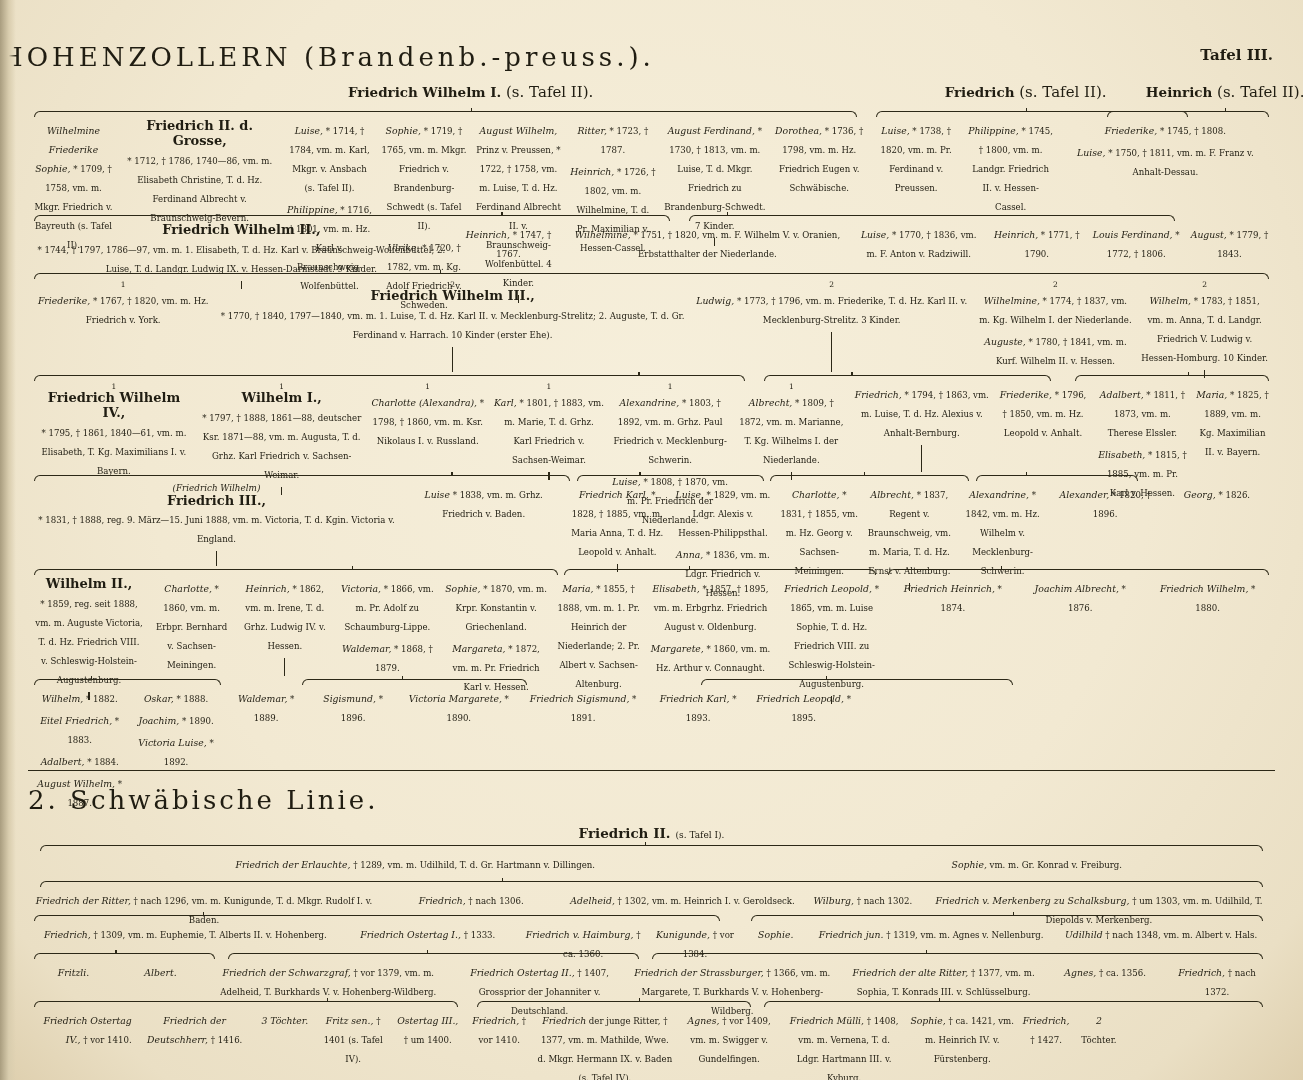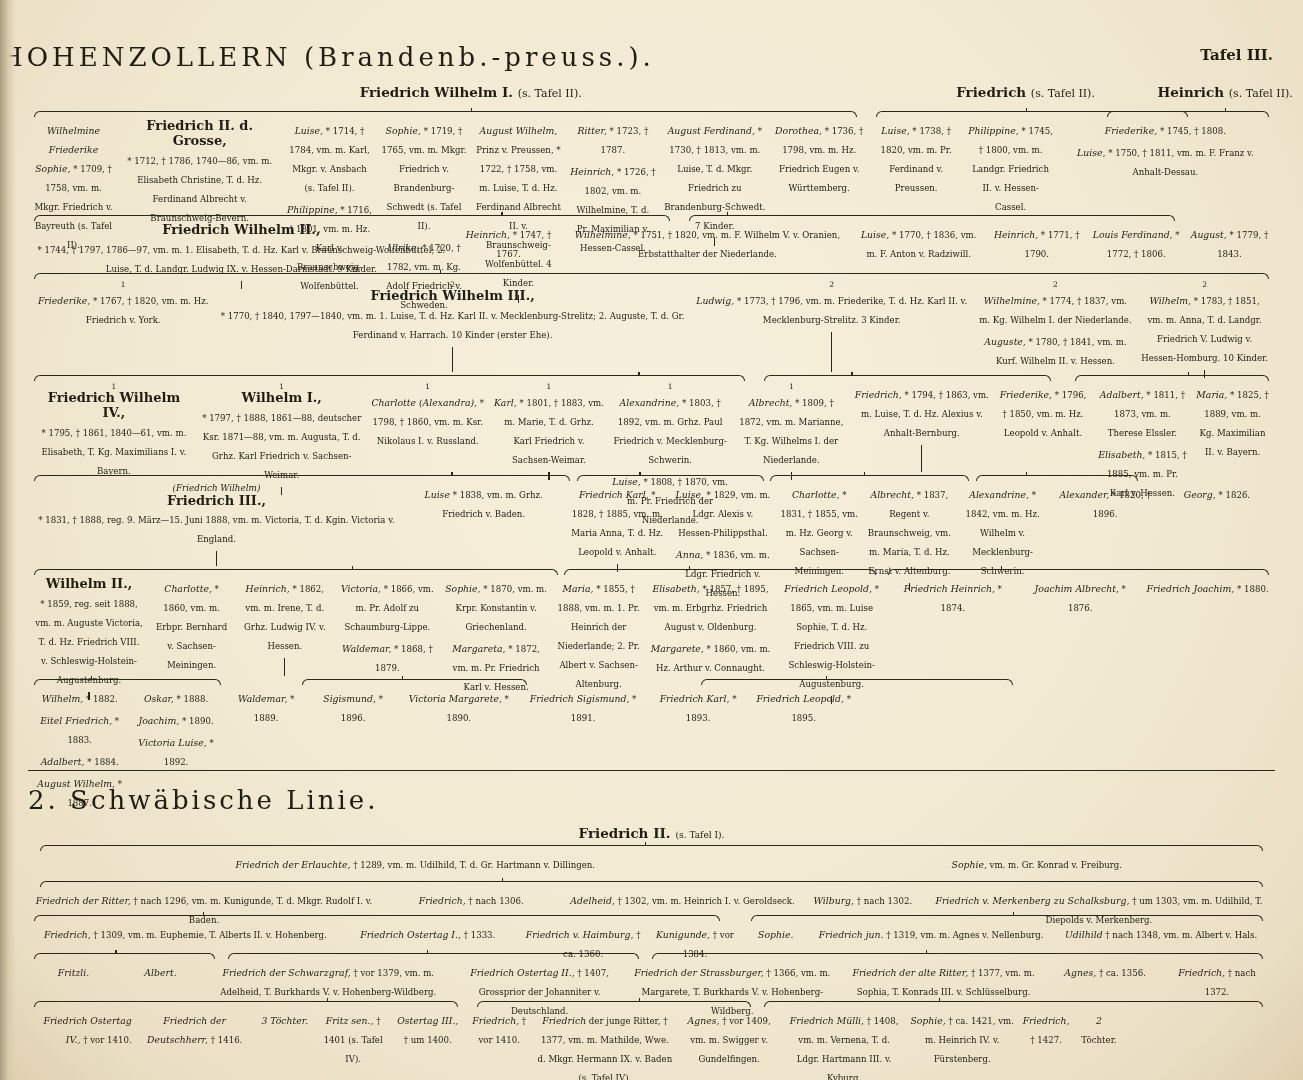--- a/index.html
+++ b/index.html
@@ -7,21 +7,21 @@
     font-family:"DejaVu Serif","Liberation Serif",serif;
     background:radial-gradient(ellipse at 50% 38%, #f6efdb 0%, #f2e9d2 55%, #eadfc4 88%, #decfae 100%);}
   .plate .edge{position:absolute;left:0;top:0;bottom:0;width:16px;
     background:linear-gradient(90deg,#a99d7f,#d9cdae 55%,rgba(0,0,0,0));}
   .tafel{position:absolute;top:46px;right:30px;font-weight:bold;font-size:15px;}
   .title{margin:0;padding-top:42px;text-align:left;font-size:26px;font-weight:normal;letter-spacing:4px;}
   .content{margin:0 28px;position:relative;}
   .bhrow{position:relative;height:26px;margin-top:10px;}
   .bh{position:absolute;transform:translateX(-50%);white-space:nowrap;text-align:center;}
   .bh .nmh{font-weight:bold;font-size:13.5px;}
-  .bh .sub{font-size:11px;}
+  .bh .sub{font-size:15px;}
   .gen{position:relative;display:flex;align-items:stretch;padding:11px 2px 0;box-sizing:border-box;}
   .brace{position:absolute;top:3px;height:6px;border:1.2px solid #2c2817;border-bottom:none;
     border-radius:8px 8px 0 0;box-sizing:border-box;}
   .tick{position:absolute;top:-4px;width:1.2px;height:4px;background:#2c2817;}
   .cell{box-sizing:border-box;padding:0 4px;text-align:center;display:flex;flex-direction:column;align-items:center;}
   .person{margin-bottom:3px;}
   .marker{font-size:7.5px;line-height:1.1;}
   .pre{font-style:italic;font-size:8.8px;line-height:1.2;}
   .nm{font-style:italic;font-size:9.3px;line-height:1.28;}
   .nm.b{font-style:normal;font-weight:bold;font-size:13px;display:block;line-height:1.15;}
@@ -78,21 +78,21 @@
           </div>
           <div class="cell" style="width: 7.6%;">
             <div class="person"><span class="nm">Ritter,</span><span class="tx"> * 1723, † 1787.</span></div>
             <div class="person"><span class="nm">Heinrich,</span><span class="tx"> * 1726, † 1802, vm. m. Wilhelmine, T. d. Pr. Maximilian v. Hessen-Cassel.</span></div>
           </div>
           <div class="cell" style="width: 8.8%;">
             <div class="person"><span class="nm">August Ferdinand,</span><span class="tx"> * 1730, † 1813, vm. m. Luise, T. d. Mkgr. Friedrich zu Brandenburg-Schwedt. 7 Kinder.</span></div>
             <div class="stub"></div>
           </div>
           <div class="cell" style="width: 8%;">
-            <div class="person"><span class="nm">Dorothea,</span><span class="tx"> * 1736, † 1798, vm. m. Hz. Friedrich Eugen v. Württemberg.</span></div>
+            <div class="person"><span class="nm">Dorothea,</span><span class="tx"> * 1736, † 1798, vm. m. Hz. Friedrich Eugen v. Schwäbische.</span></div>
           </div>
           <div class="cell" style="width: 7.6%;">
             <div class="person"><span class="nm">Luise,</span><span class="tx"> * 1738, † 1820, vm. m. Pr. Ferdinand v. Preussen.</span></div>
           </div>
           <div class="cell" style="width: 7.6%;">
             <div class="person"><span class="nm">Philippine,</span><span class="tx"> * 1745, † 1800, vm. m. Landgr. Friedrich II. v. Hessen-Cassel.</span></div>
           </div>
           <div class="cell" style="width: 17.3%;">
             <div class="person"><span class="nm">Friederike,</span><span class="tx"> * 1745, † 1808.</span></div>
             <div class="person"><span class="nm">Luise,</span><span class="tx"> * 1750, † 1811, vm. m. F. Franz v. Anhalt-Dessau.</span></div>
@@ -284,21 +284,21 @@
             <div class="person"><span class="nm">Friedrich Leopold,</span><span class="tx"> * 1865, vm. m. Luise Sophie, T. d. Hz. Friedrich VIII. zu Schleswig-Holstein-Augustenburg.</span></div>
             <div class="stub"></div>
           </div>
           <div class="cell" style="width: 10.5%;">
             <div class="person"><span class="nm">Friedrich Heinrich,</span><span class="tx"> * 1874.</span></div>
           </div>
           <div class="cell" style="width: 10%;">
             <div class="person"><span class="nm">Joachim Albrecht,</span><span class="tx"> * 1876.</span></div>
           </div>
           <div class="cell" style="width: 10.5%;">
-            <div class="person"><span class="nm">Friedrich Joachim,</span><span class="tx"> * 1880.</span></div>
+            <div class="person"><span class="nm">Friedrich Wilhelm,</span><span class="tx"> * 1880.</span></div>
           </div>
         </div>
         <div class="gen" style="height: 86px;">
           <div class="brace" style="left: 0.5%; width: 15%;">
             <div class="tick" style="left: 30%;"></div>
           </div>
           <div class="brace" style="left: 22%; width: 18%;">
             <div class="tick" style="left: 44.4444%;"></div>
           </div>
           <div class="brace" style="left: 54%; width: 25%;">

